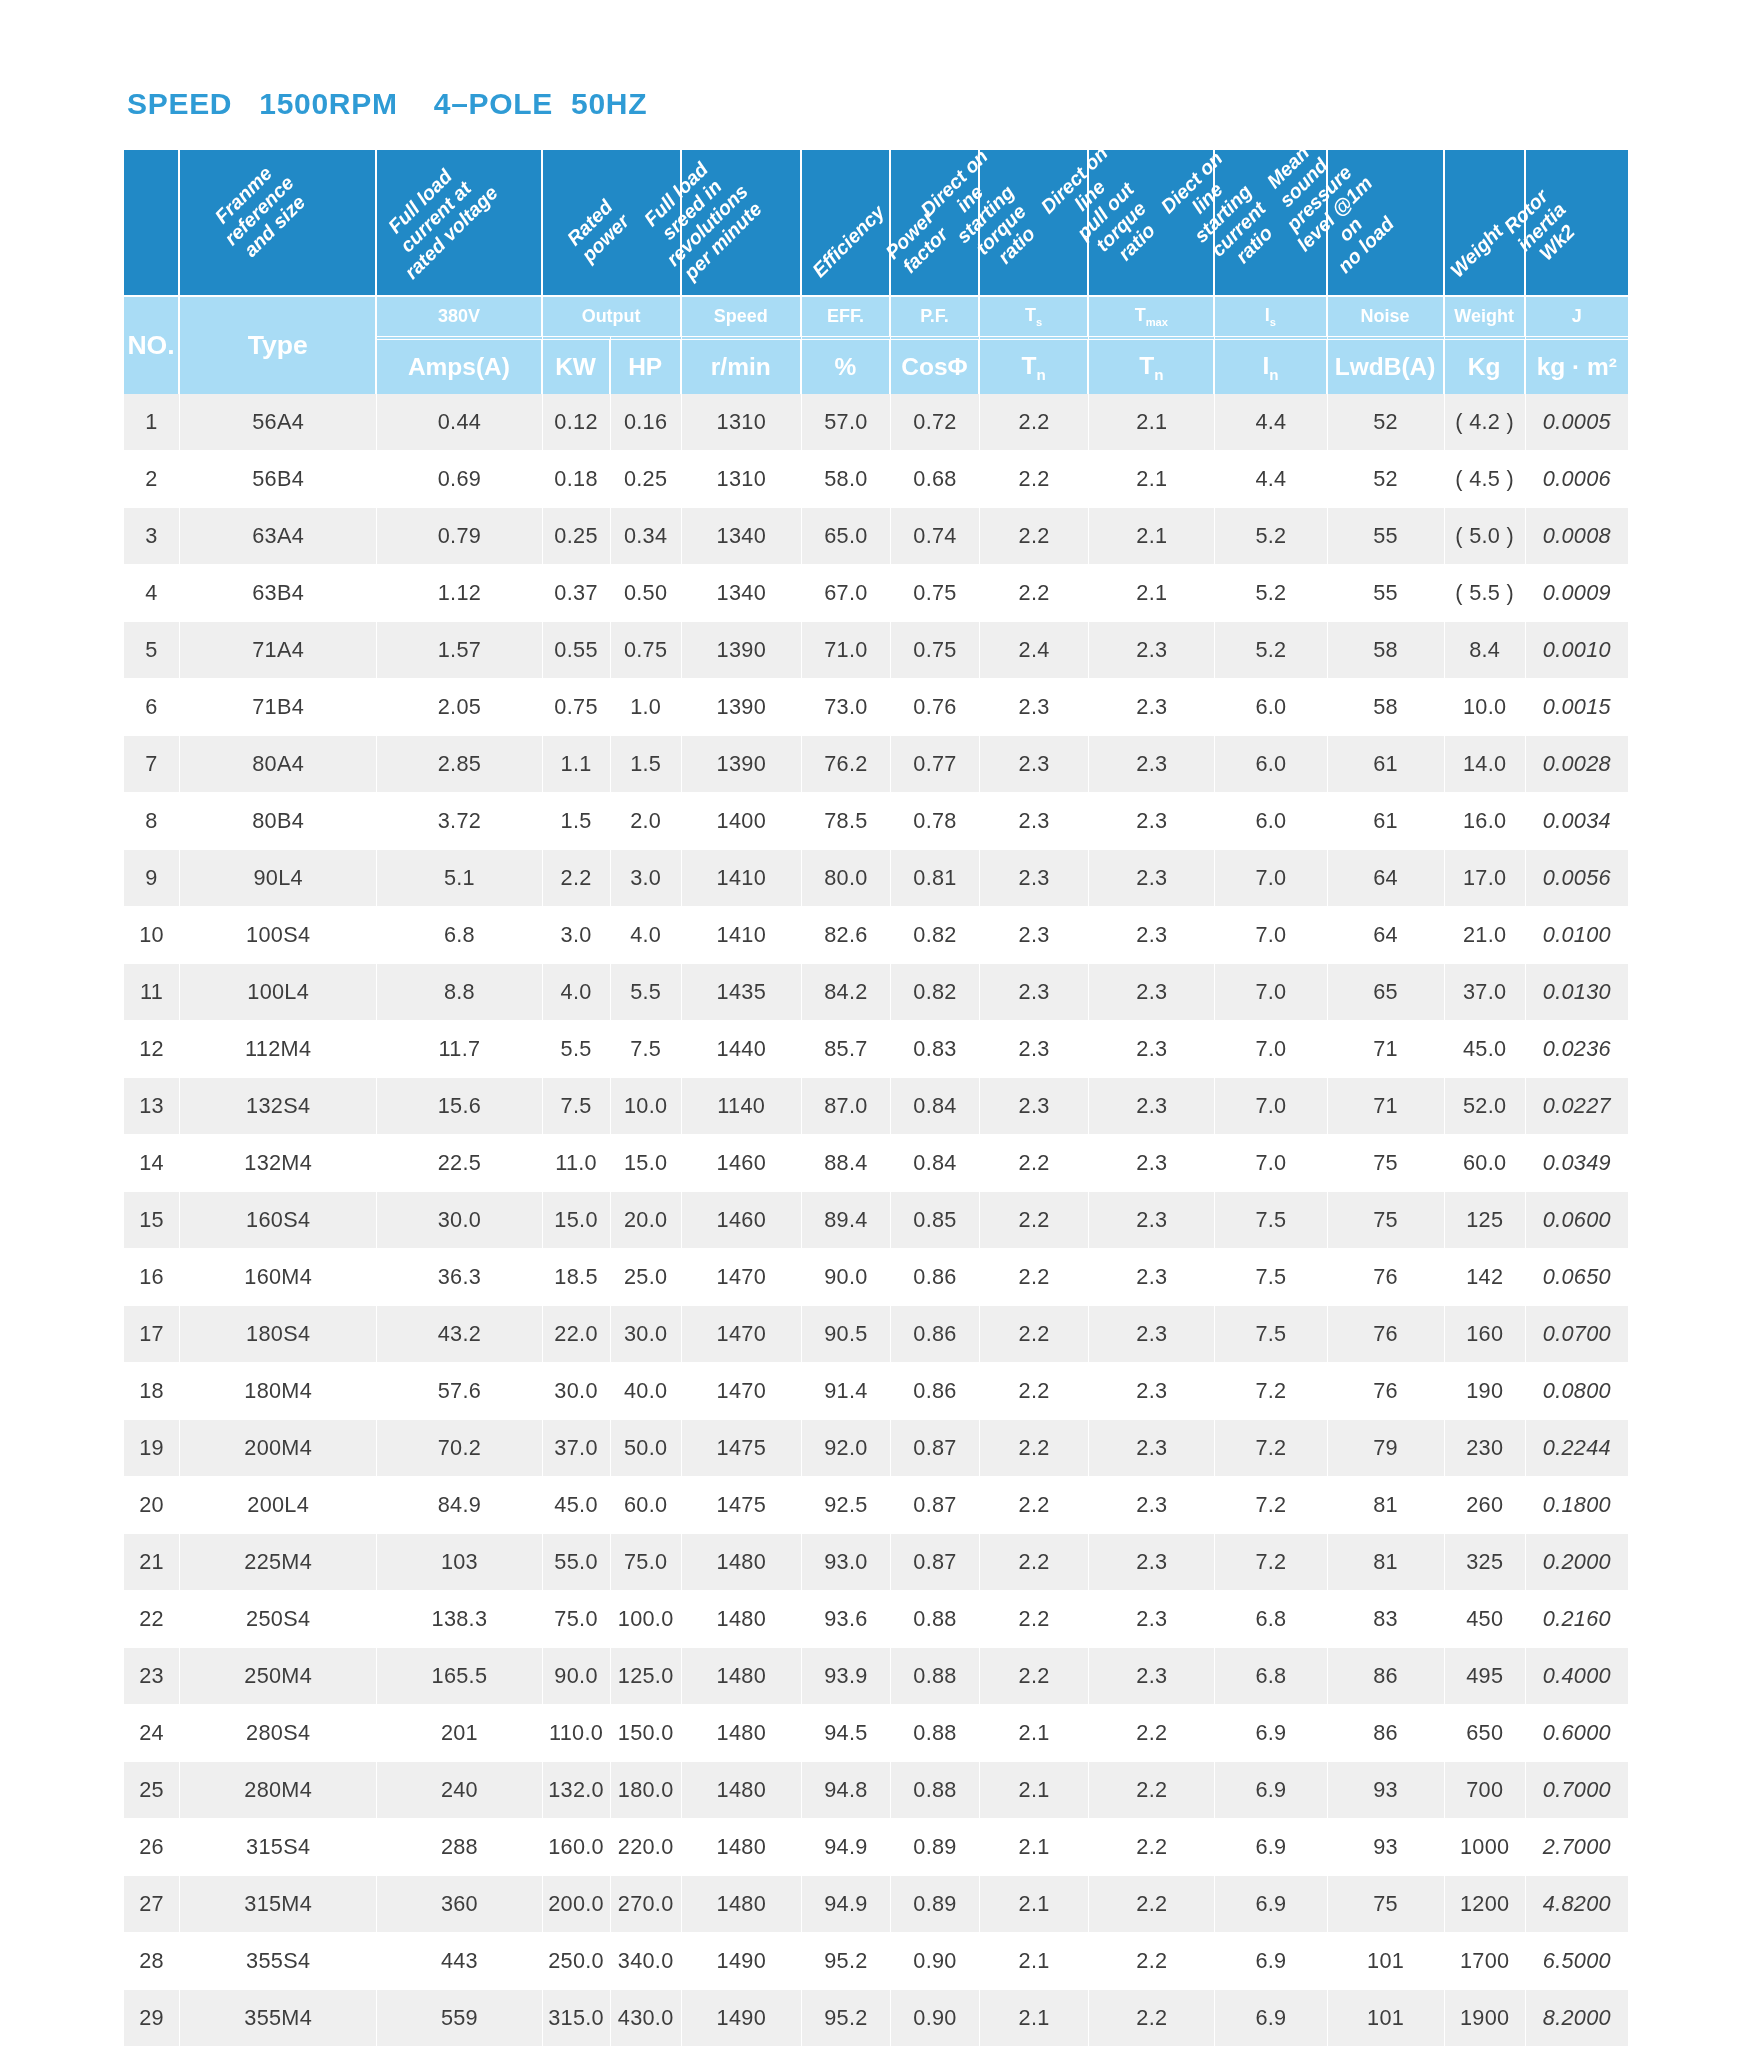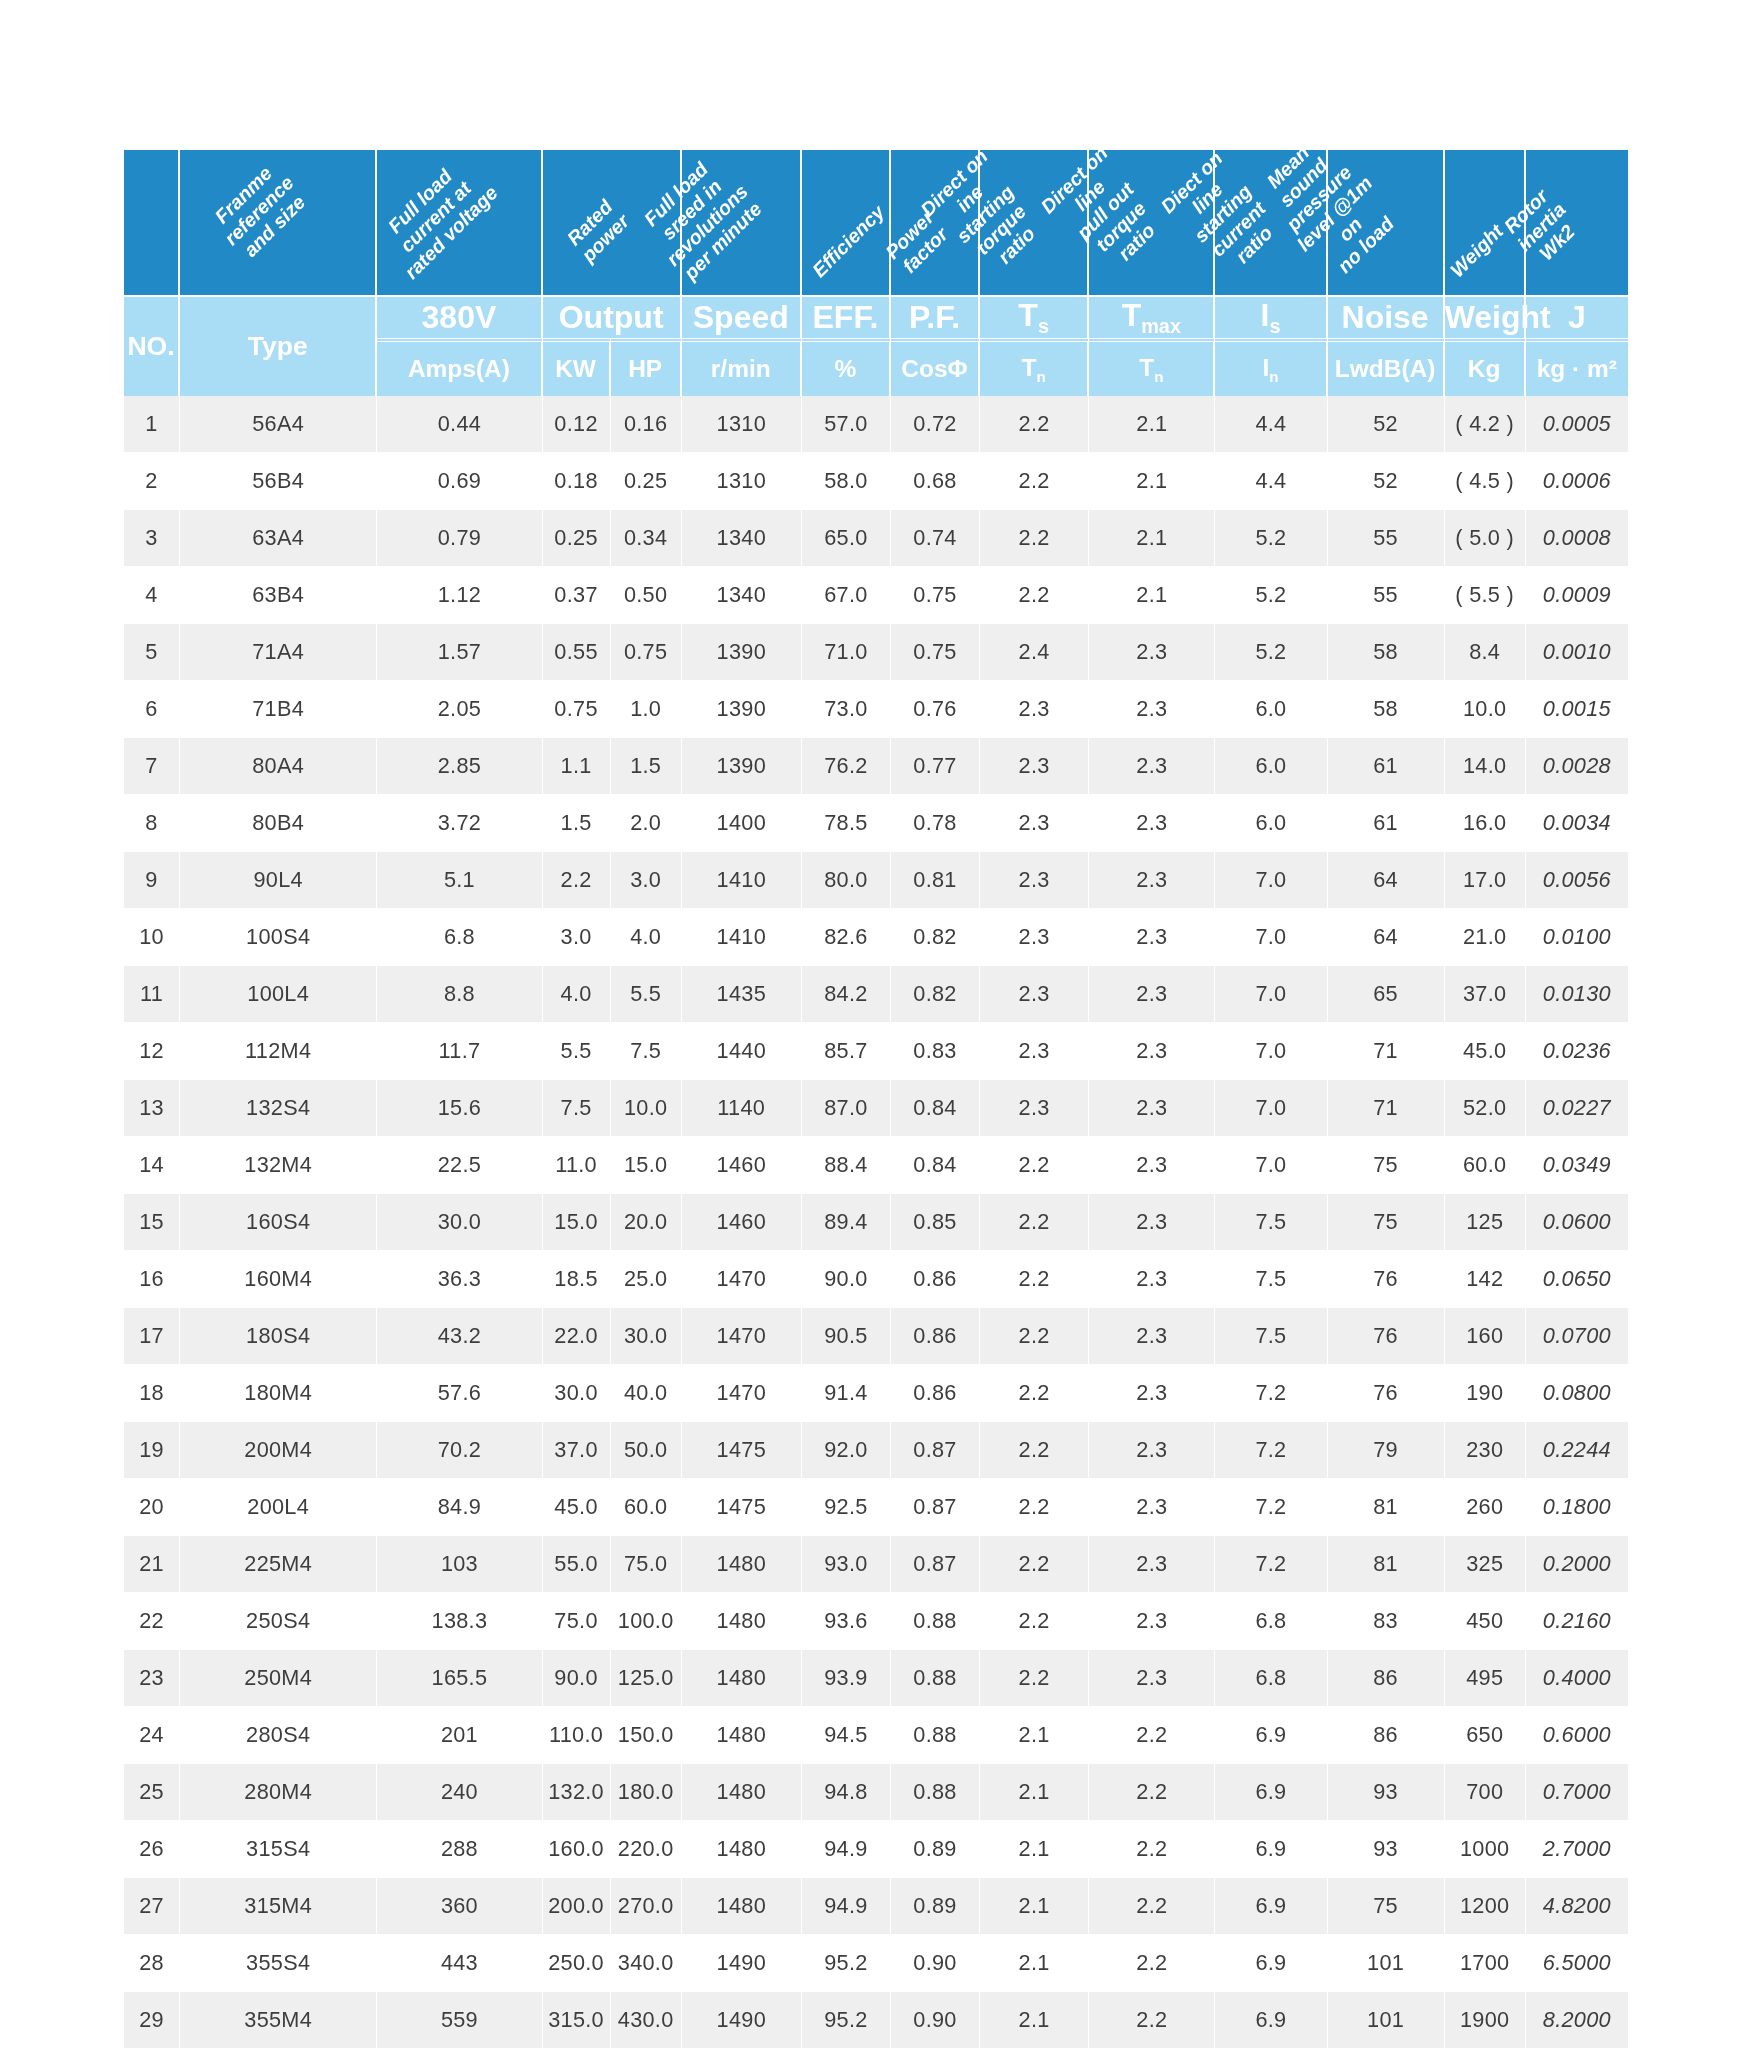--- a/index.html
+++ b/index.html
@@ -50,39 +50,40 @@
   .h-is    .rot{ left:11.2px; bottom:7px; }
   .h-noise .rot{ left:8.4px; bottom:4.2px;  }
   .h-wt    .rot{ left:17px; bottom:12.6px; }
   .h-j     .rot{ left:5.6px;  bottom:9.8px; }
 
   .lite {
     background:#a9dcf5; color:#ffffff; text-align:center; vertical-align:middle;
     border-right:2.1px solid #ffffff;
   }
   .last-col { border-right:none; }
-  tr.group-row th { height:39px; font-size:32px; }
+  tr.group-row th { height:39px; font-size:18px; }
   tr.group-row th.span2 { height:81px; font-size:26.6px;text-align:center; }
   tr.unit-row th { height:58px; font-size:24.5px; border-top:4.2px double #ffffff; }
   .lite sub { font-size:0.62em; }
 
   tbody td {
     height:57px; text-align:center; vertical-align:middle;
     font-size:21.7px; color:#3d3d3d; letter-spacing:0.3px;
     border-right:1.4px solid #ffffff; border-bottom:1.4px solid #ffffff;
     overflow:hidden;
   }
   tbody td:last-child { border-right:none;font-style:italic; }
   tr.odd  td { background:#efefef; }
   tr.even td { background:#ffffff; }
 </style>
 </head>
 <body>
 
 <div class="page">
+  <div class="subtitle">SPEED   1500RPM    4–POLE  50HZ</div>
 
   <table class="tech">
     <colgroup>
       <col class="c-no">
         <col class="c-type">
         <col class="c-amps">
         <col class="c-kw">
       <col class="c-hp">
         <col class="c-rmin">
         <col class="c-eff">

